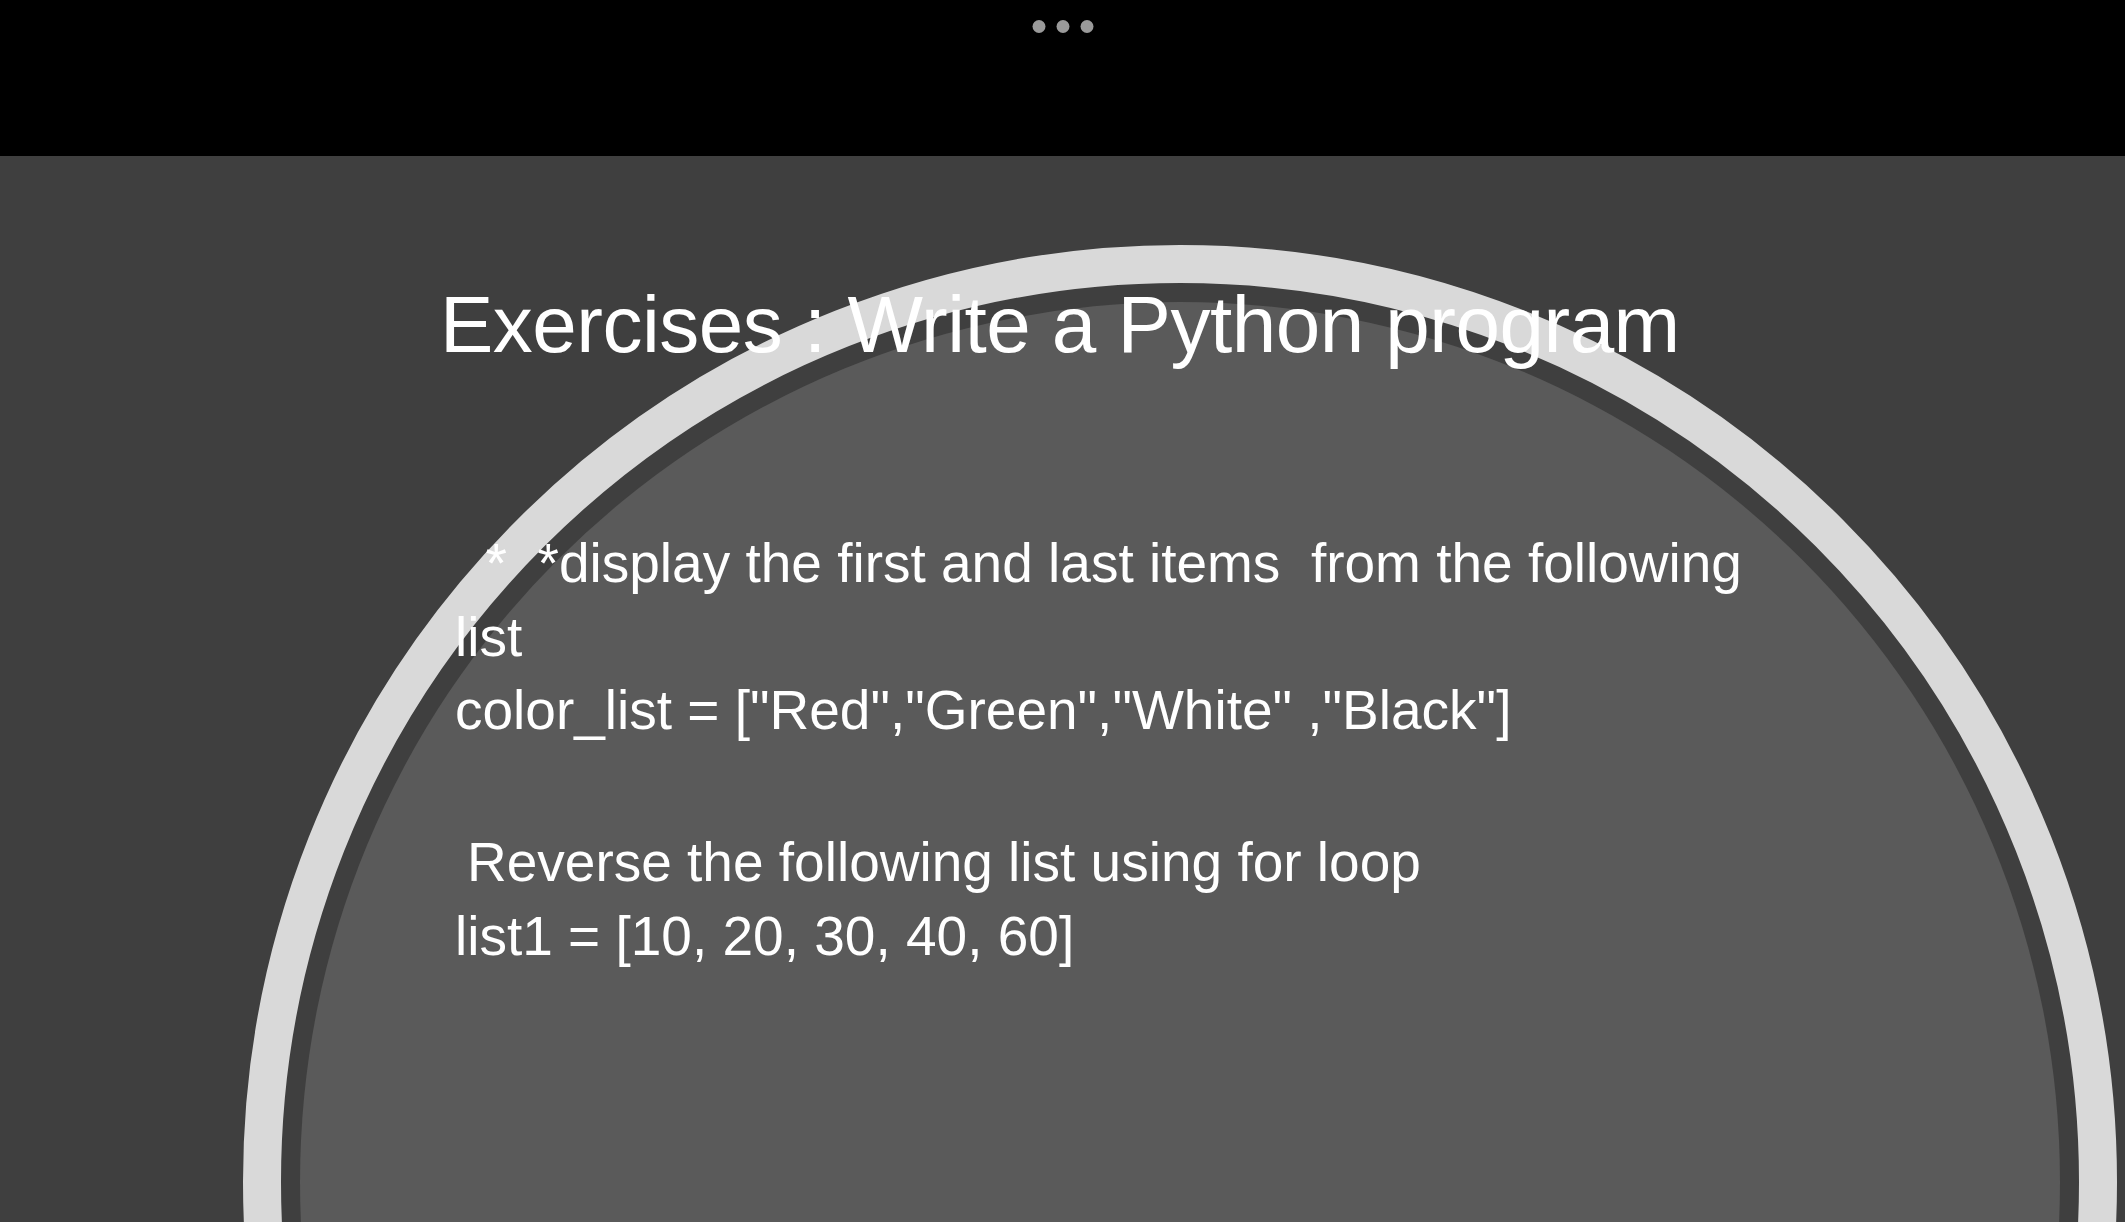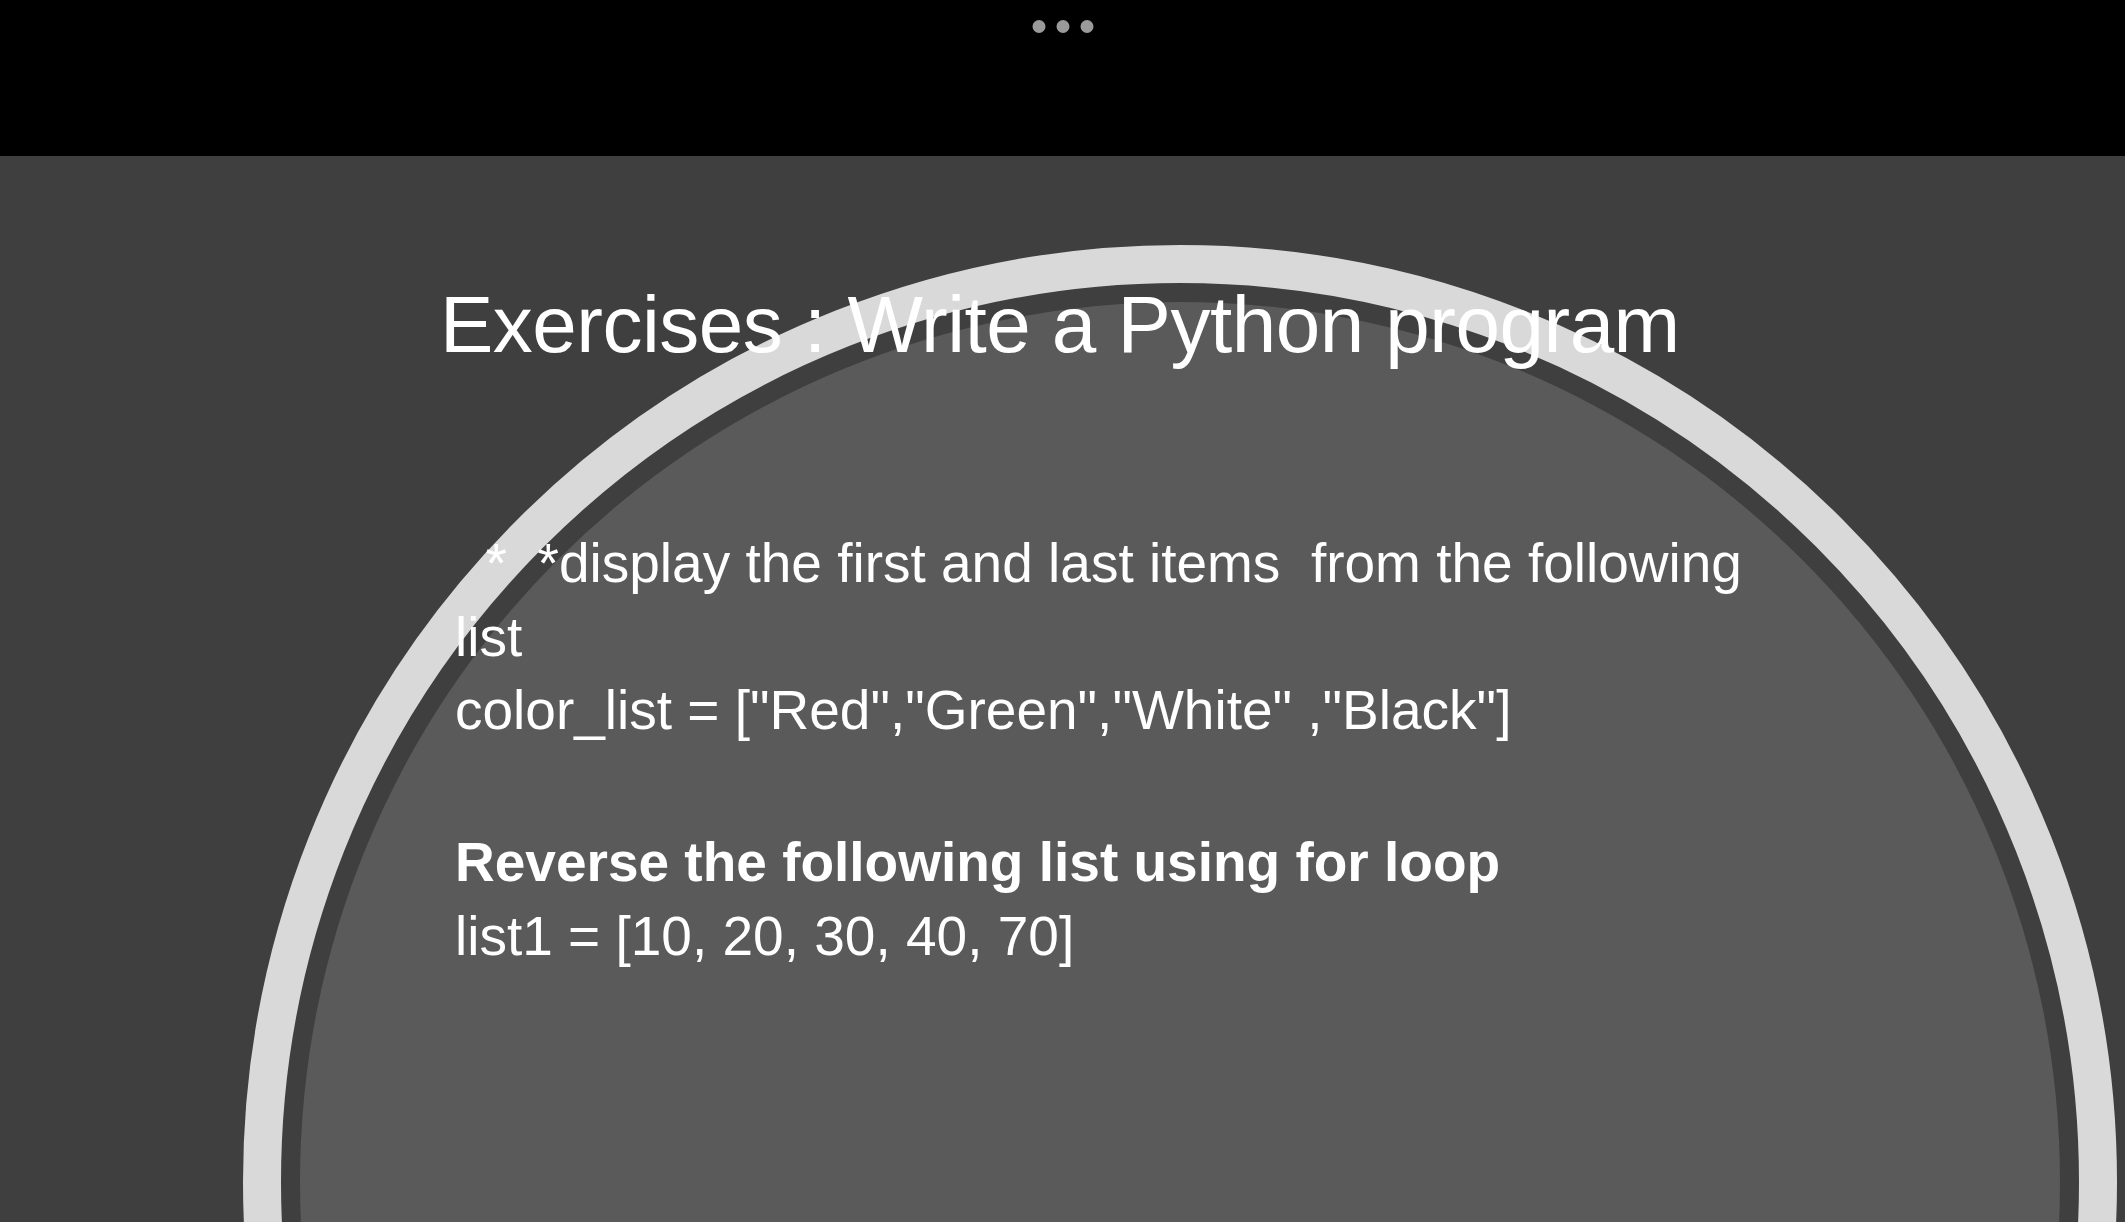--- a/index.html
+++ b/index.html
@@ -108,21 +108,22 @@
     line-height: 1.34;
   }
   #slide-body p {
     margin: 0 0 0 0;
     white-space: pre-wrap;
   }
   #slide-body p.gap-before {
     margin-top: 78px;
   }
   #slide-body p.strong {
-    font-weight: 700;
+    font-weight: 400;
+    margin-left: 12px;
   }
 </style>
 </head>
 <body>
 
 <div id="viewer">
 
   <div id="topbar">
     <div id="ellipsis-menu">
       <span class="dot" style="background: rgb(154, 154, 154);"></span>
@@ -137,18 +138,18 @@
       <circle cx="1180" cy="1026" r="880" fill="#5a5a5a"></circle>
       <circle cx="1180" cy="1026" r="918" fill="none" stroke="#d9d9d9" stroke-width="38"></circle>
     </svg>
 
     <div id="slide-content">
       <div id="slide-title">Exercises : Write a Python program</div>
       <div id="slide-body">
           <p>  *  *display the first and last items  from the following list</p>
           <p>color_list = ["Red","Green","White" ,"Black"]</p>
           <p class="strong gap-before">Reverse the following list using for loop</p>
-          <p>list1 = [10, 20, 30, 40, 70]</p>
+          <p>list1 = [10, 20, 30, 40, 60]</p>
         </div>
     </div>
 
   </div>
 </div>
 
 </body></html>

